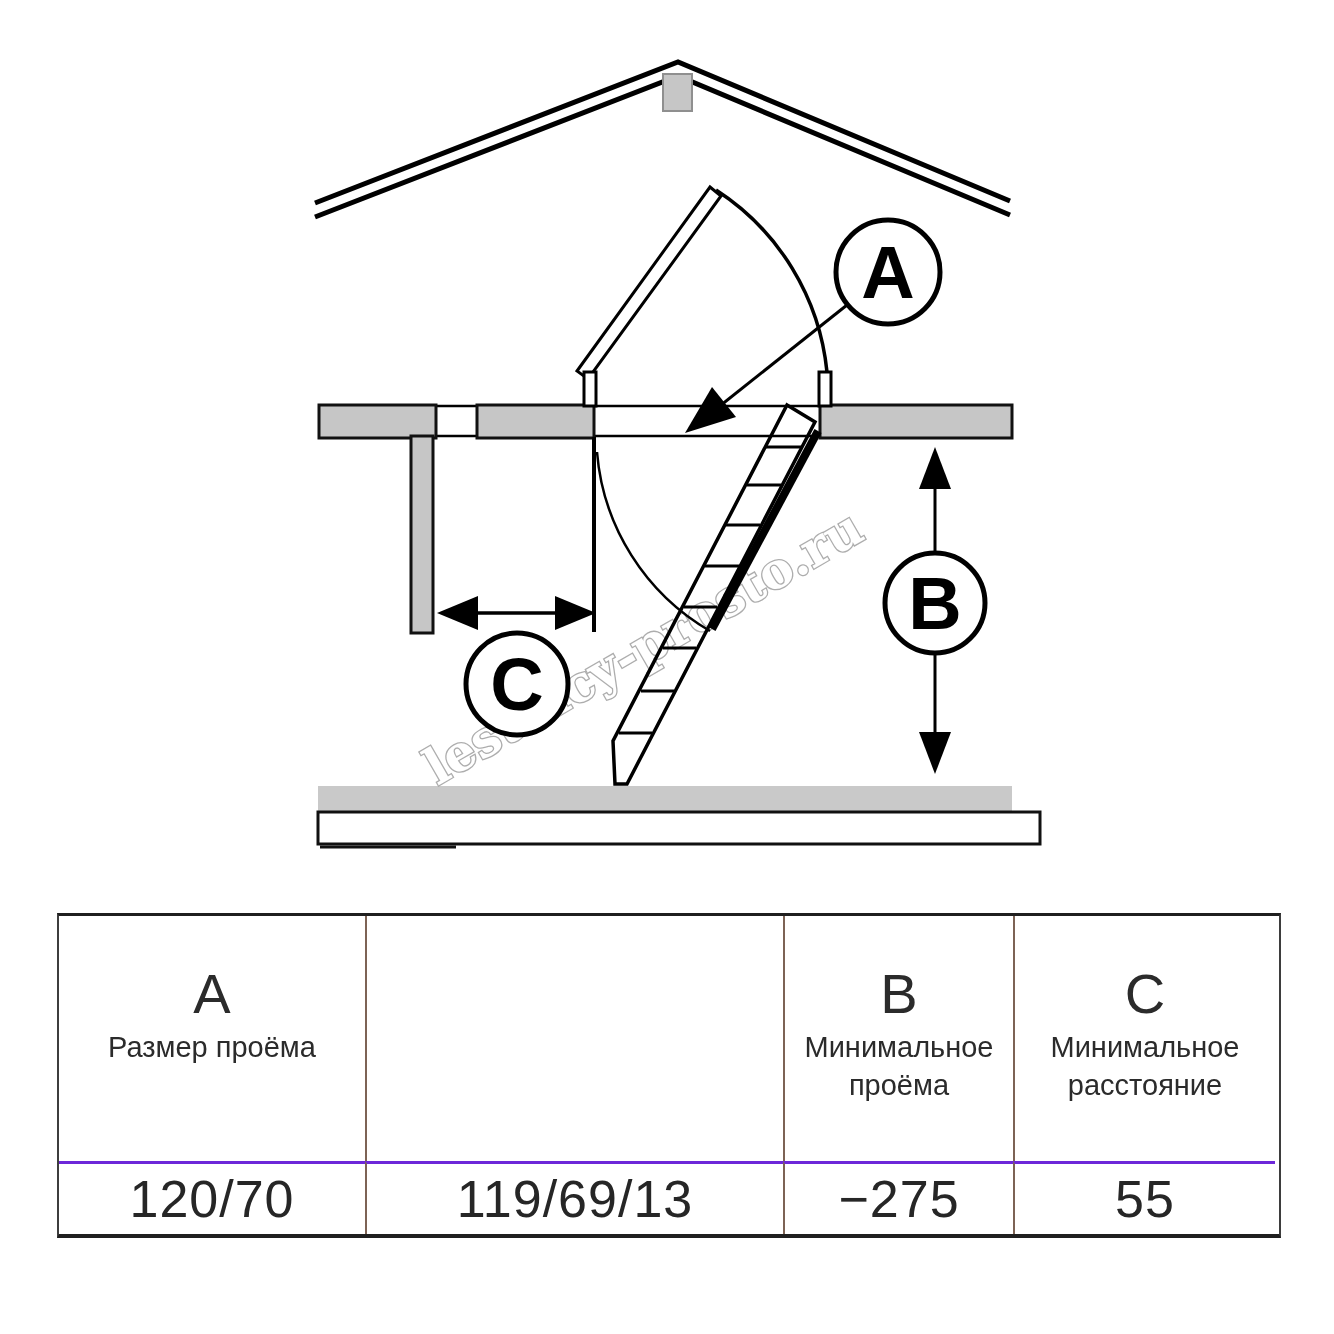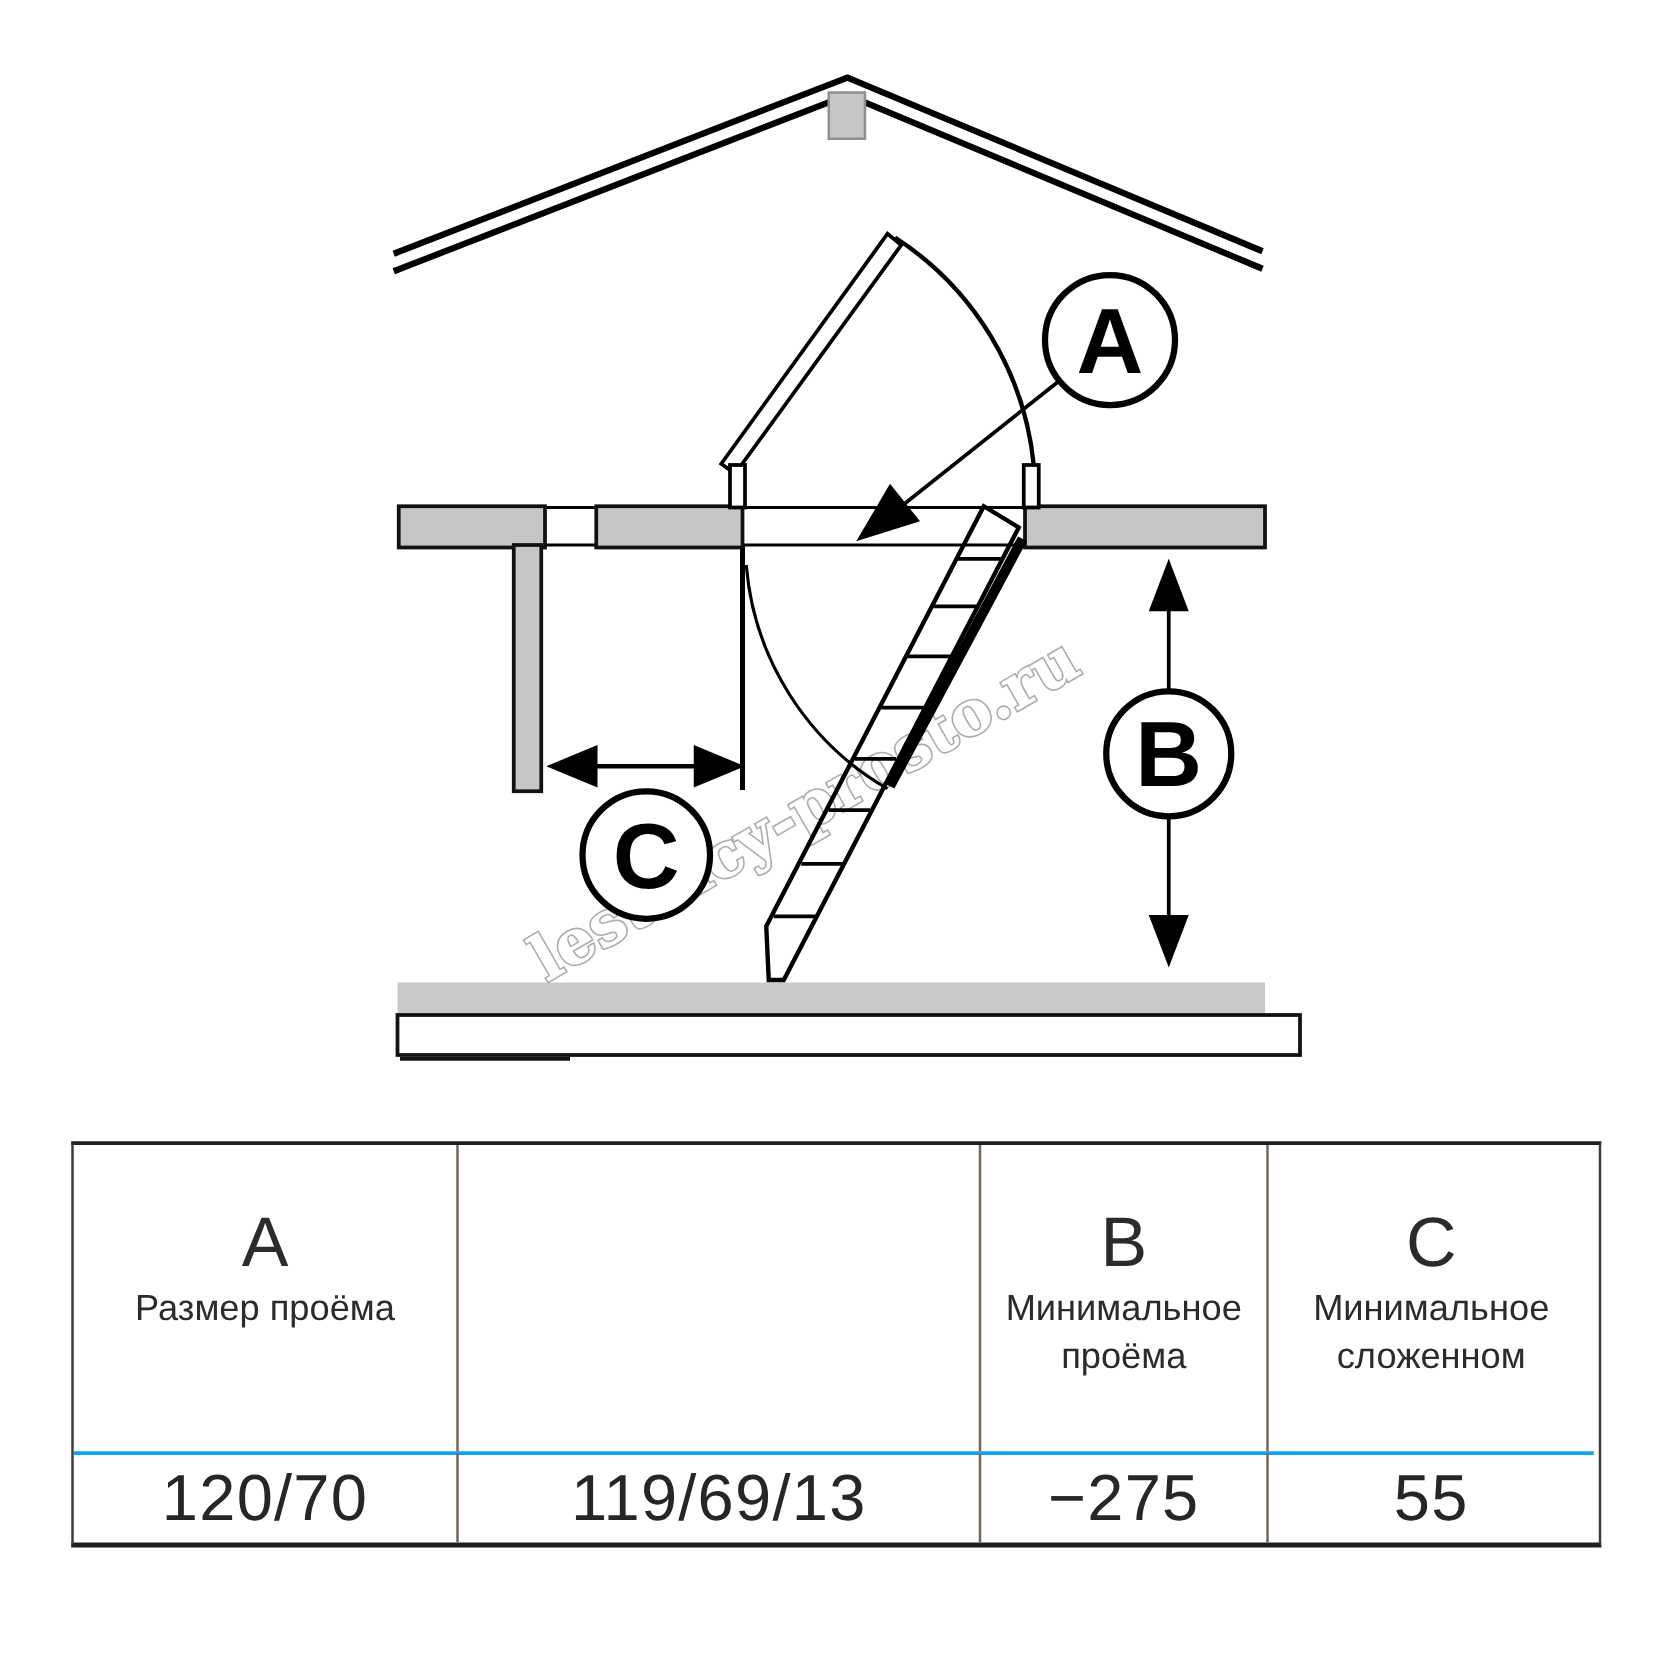--- a/index.html
+++ b/index.html
@@ -14,21 +14,21 @@
     display:grid;grid-template-columns:306px 418px 230px 262px;
     grid-template-rows:245px 73px;
     background:#ffffff;color:#222222;
   }
   .hcell{display:flex;flex-direction:column;align-items:center;text-align:center;}
   .hcell.sep,.vcell.sep{border-left:2px solid #7d6355;}
   .letter-slot{height:98px;display:flex;align-items:flex-end;justify-content:center;
     font-size:56px;line-height:1;color:#2b2b2b;padding-top:8px;}
   .title-lines{margin-top:6px;font-size:29px;line-height:38px;color:#2b2b2b;}
   .vcell{display:flex;align-items:center;justify-content:center;
-    border-top:3px solid #0ea5e9;font-size:52px;font-weight:300;
+    border-top:3px solid #6d28d9;font-size:52px;font-weight:300;
     color:#262626;letter-spacing:1px;}
   svg text.circle-letter{font-family:"Liberation Sans",sans-serif;font-weight:bold;font-size:74px;}
   svg text.wm{font-family:"DejaVu Serif",serif;font-weight:bold;font-size:50px;
     fill:#ffffff;stroke:#a9a9a9;stroke-width:2.6px;paint-order:stroke;opacity:0.95;}
 </style>
 </head>
 <body>
 
 <div id="page">
 
@@ -133,21 +133,21 @@
       <div class="title-lines">
         <div>Минимальное</div>
         <div>проёма</div>
       </div>
     </div>
 
     <div class="hcell sep">
       <div class="letter-slot">C</div>
       <div class="title-lines">
         <div>Минимальное</div>
-        <div>сложенном</div>
+        <div>расстояние</div>
       </div>
     </div>
 
     <div class="vcell">120/70</div>
     <div class="vcell sep">119/69/13</div>
     <div class="vcell sep">−275</div>
     <div class="vcell sep">55</div>
   </div>
 
 </div>

